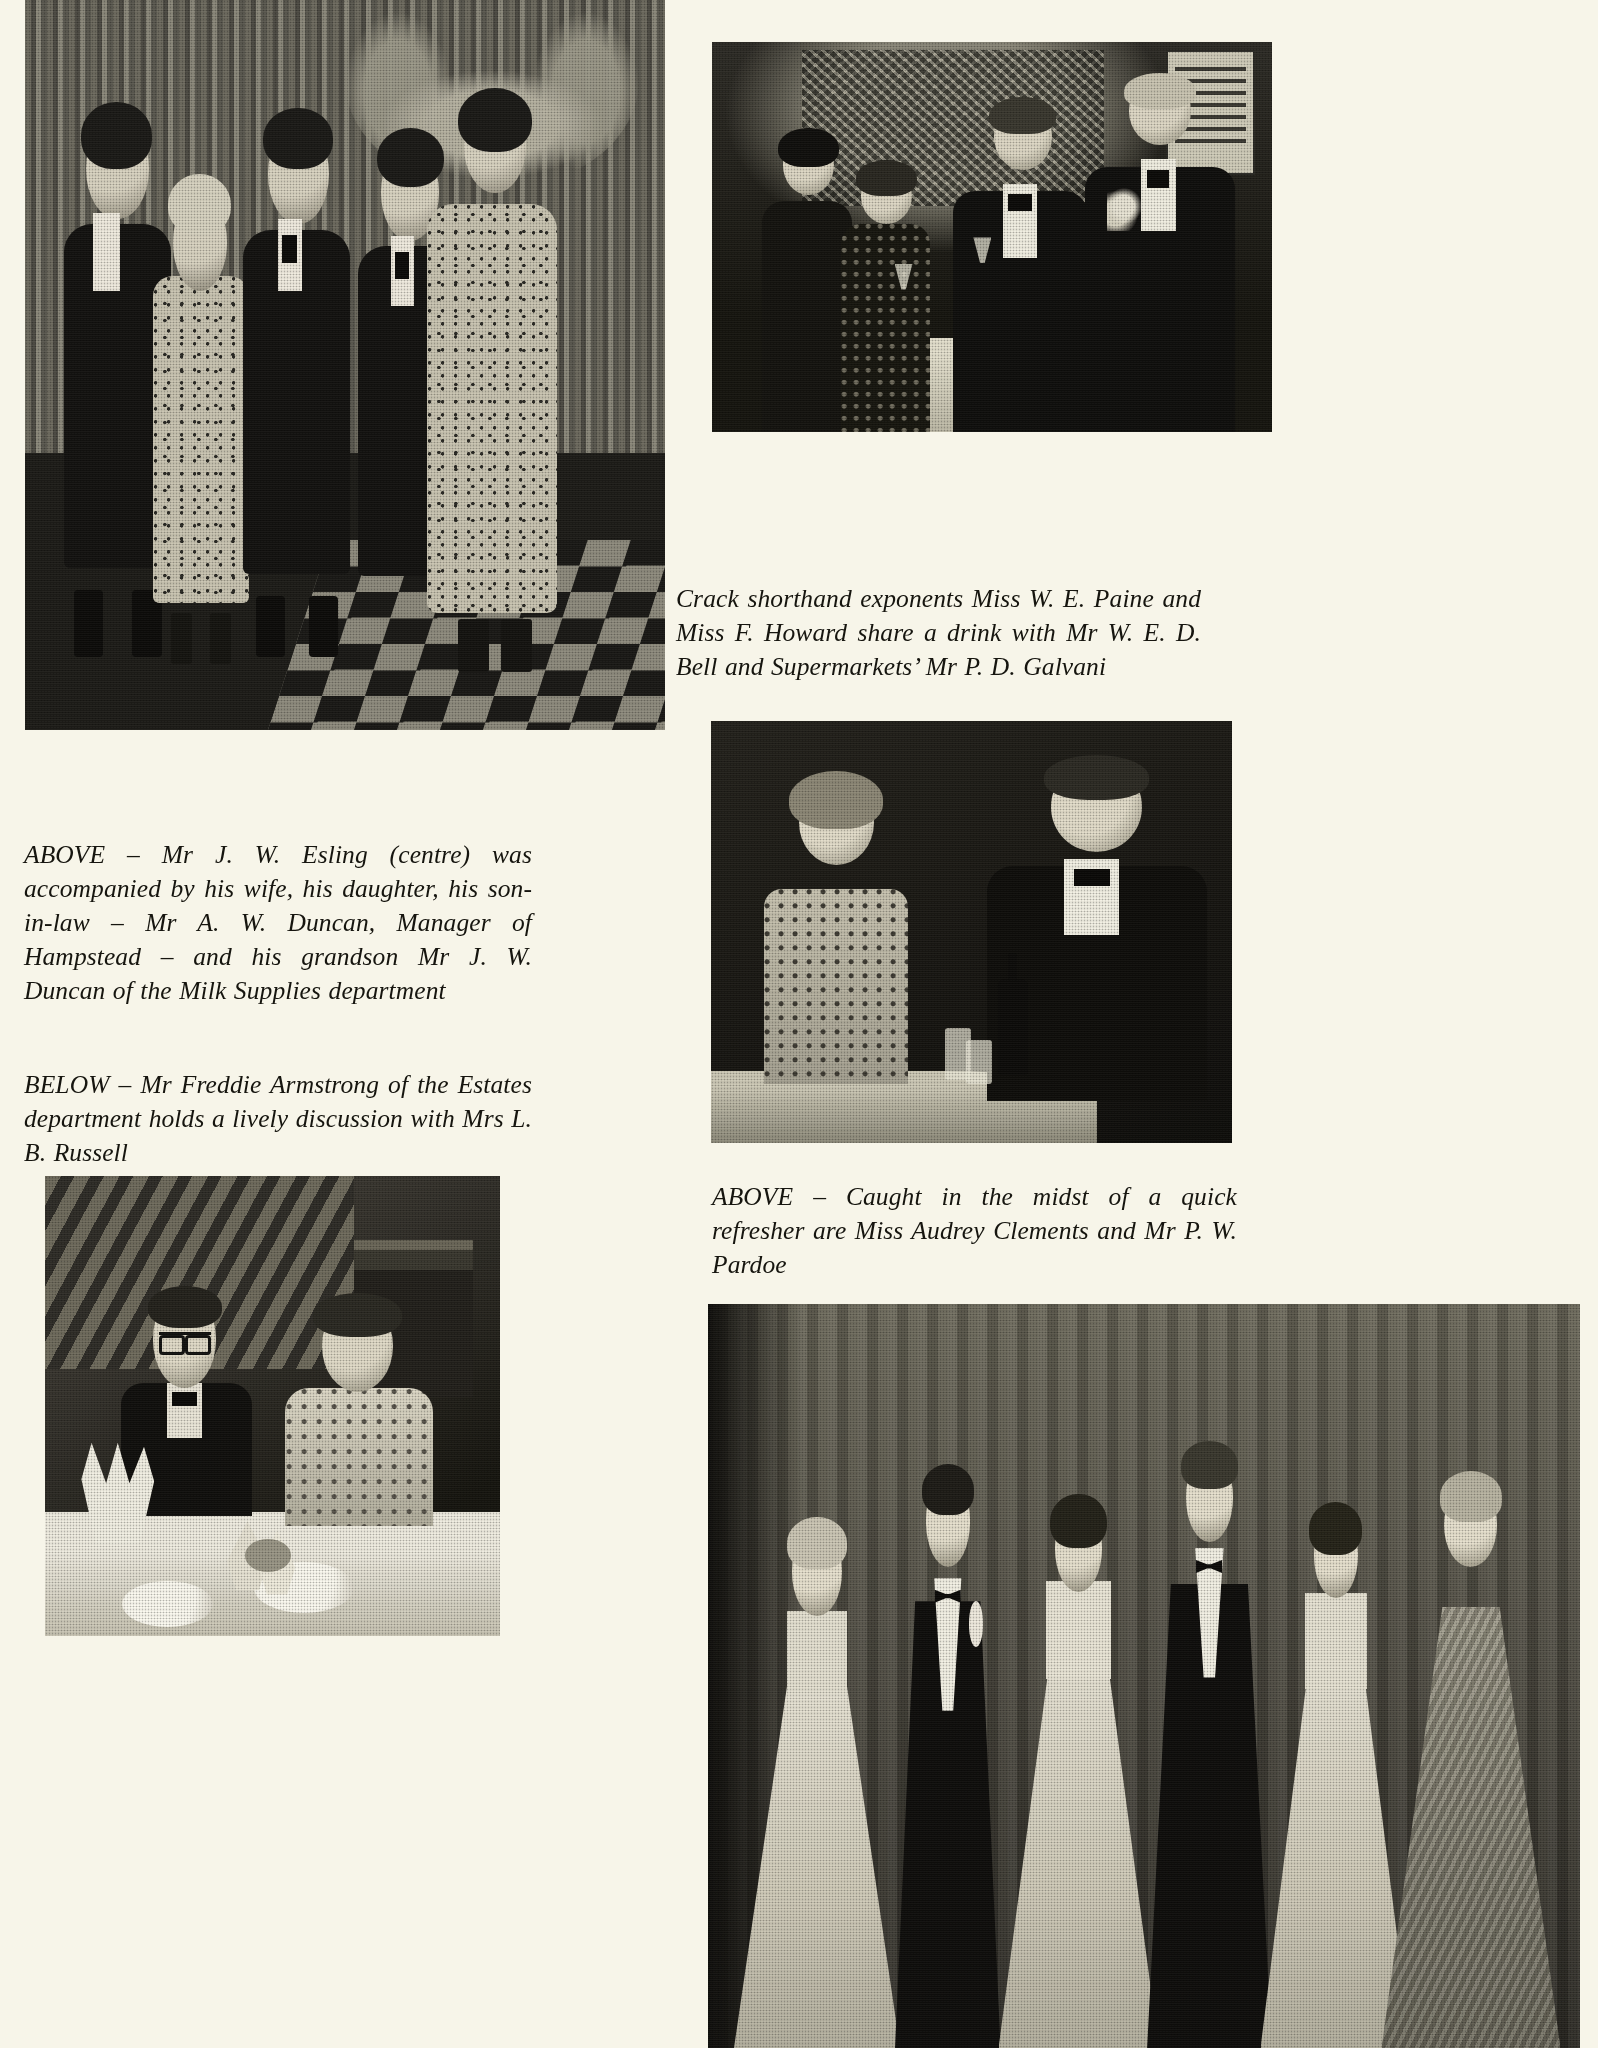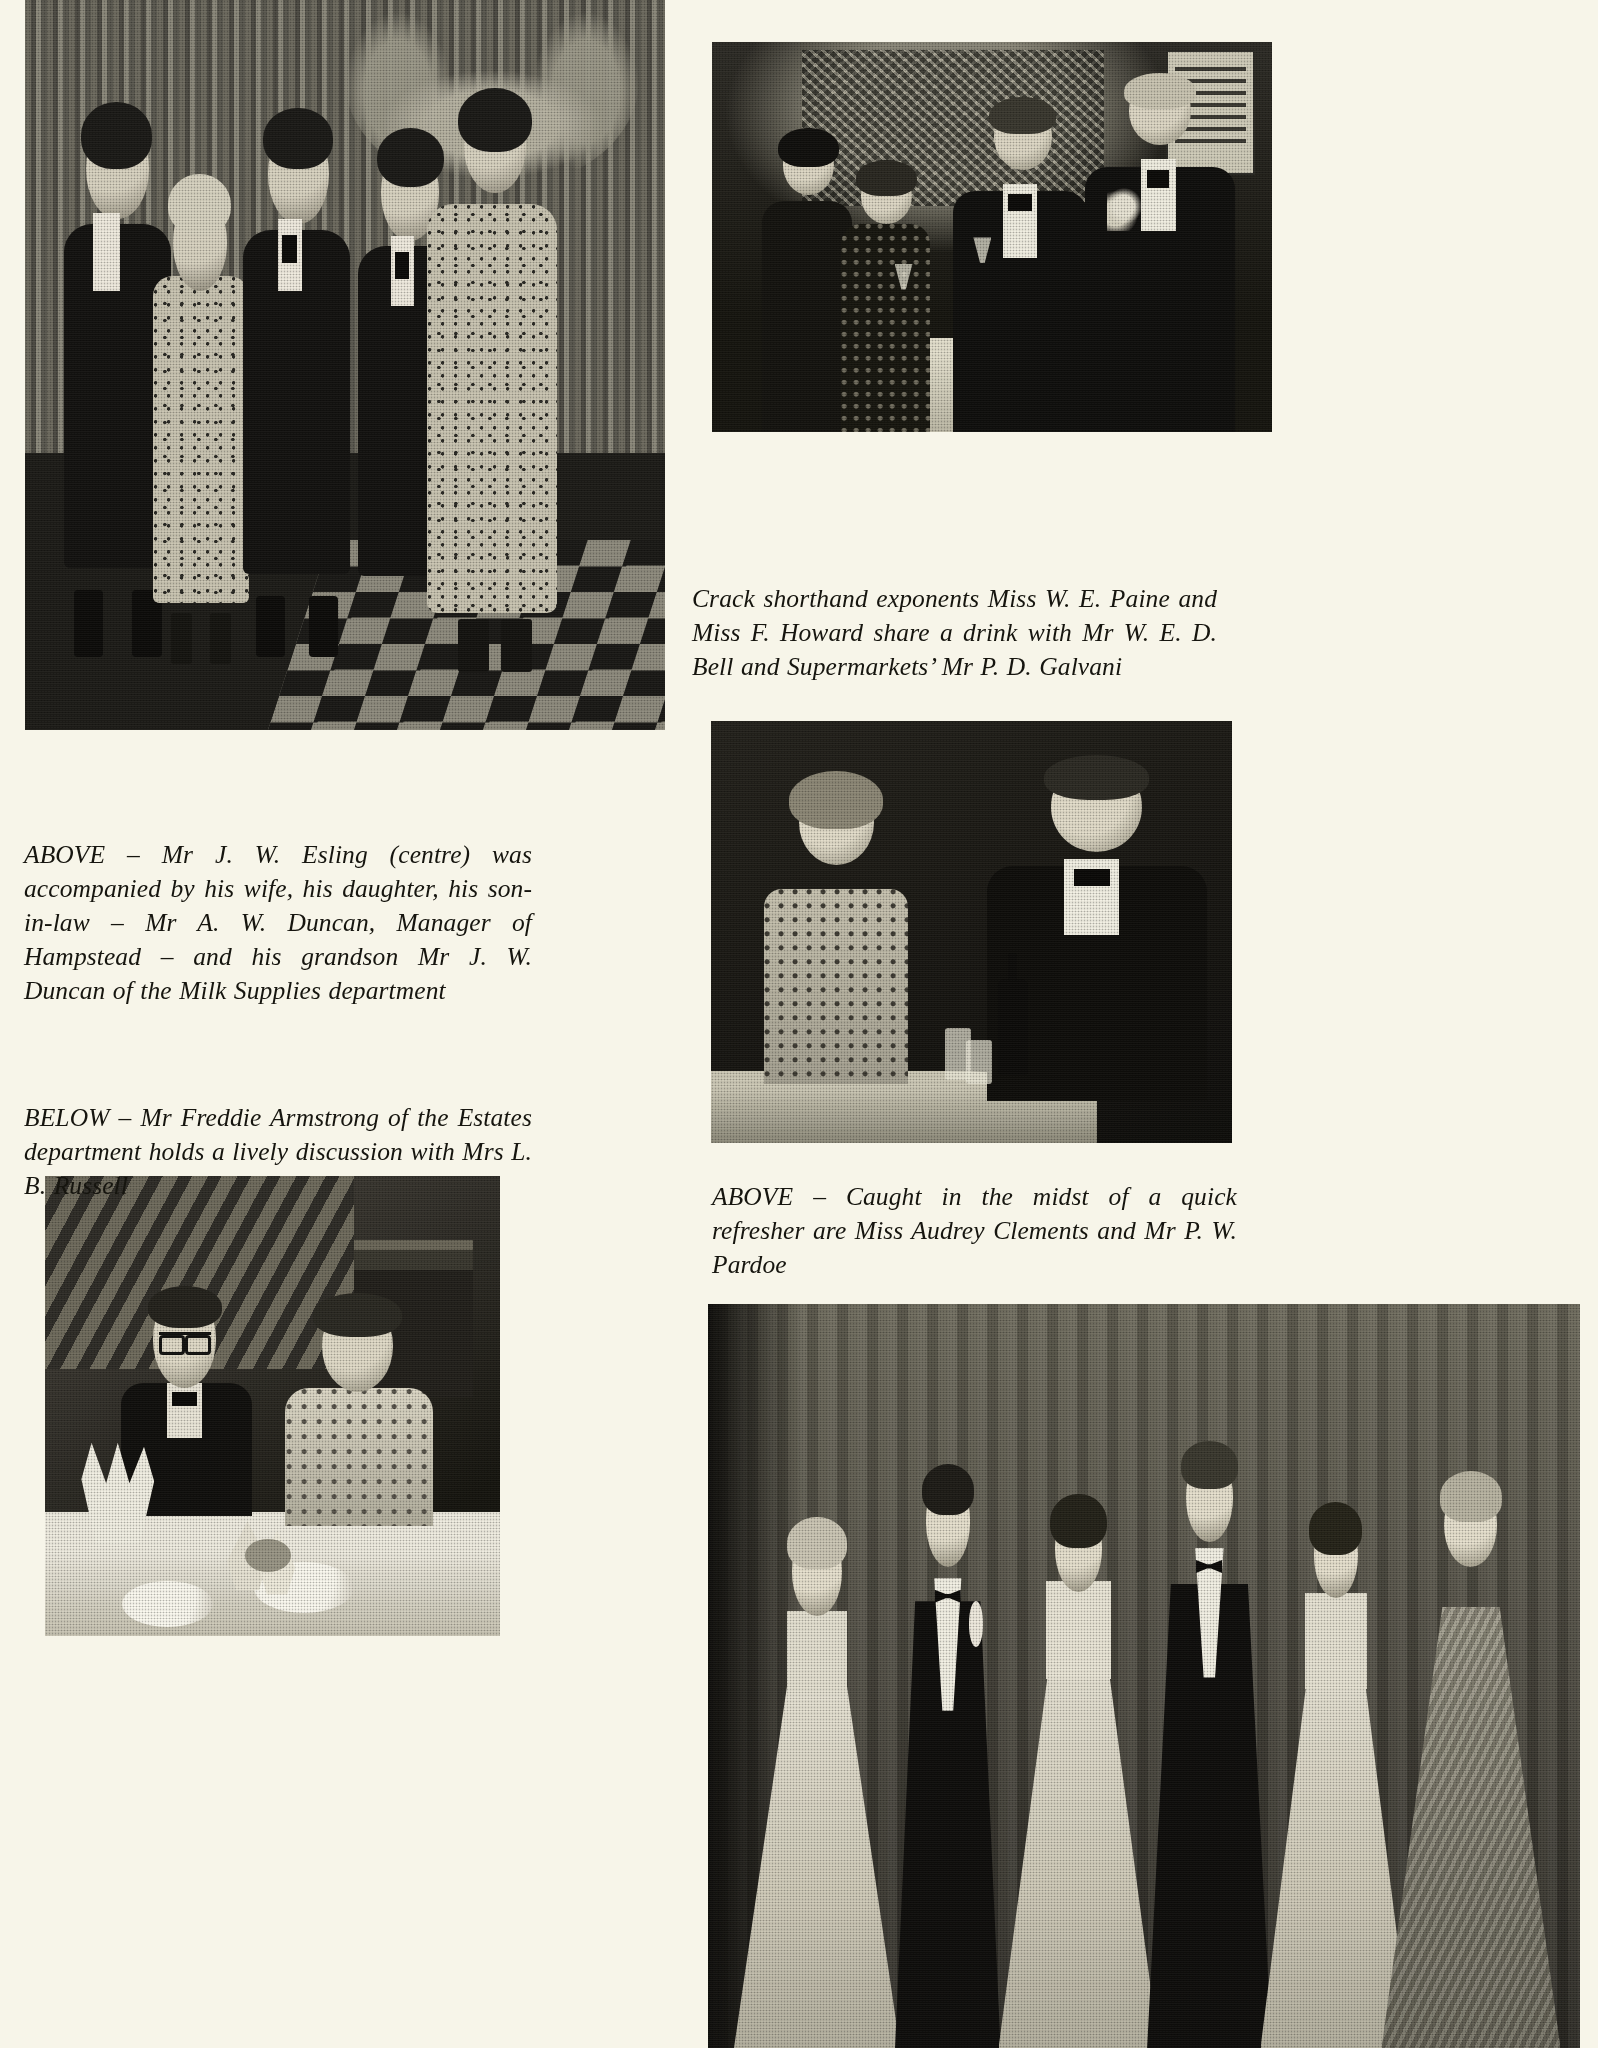--- a/index.html
+++ b/index.html
@@ -470,20 +470,20 @@
         <div class="hair" style="left:31%;top:-2%;width:38%;height:9%;background:#b9b4a2;"></div>
       </div>
 
       <div class="grainy"></div>
       <div class="halftone"></div>
     </div>
   </div>
 
   <div class="caption" id="cap-esling" style="left:24px;top:838px;width:508px;">ABOVE – Mr J. W. Esling (centre) was accompanied by his wife, his daughter, his son-in-law – Mr A. W. Duncan, Manager of Hampstead – and his grandson Mr J. W. Duncan of the Milk Supplies department</div>
 
-  <div class="caption" id="cap-armstrong" style="left:24px;top:1068px;width:508px;margin-top:33px;">BELOW – Mr Freddie Armstrong of the Estates department holds a lively discussion with Mrs L. B. Russell</div>
-
-  <div class="caption" id="cap-shorthand" style="left:692px;top:582px;width:525px;">Crack shorthand exponents Miss W. E. Paine and Miss F. Howard share a drink with Mr W. E. D. Bell and Supermarkets’ Mr P. D. Galvani</div>
+  <div class="caption" id="cap-armstrong" style="left:24px;top:1068px;width:508px;">BELOW – Mr Freddie Armstrong of the Estates department holds a lively discussion with Mrs L. B. Russell</div>
+
+  <div class="caption" id="cap-shorthand" style="left:676px;top:582px;width:525px;">Crack shorthand exponents Miss W. E. Paine and Miss F. Howard share a drink with Mr W. E. D. Bell and Supermarkets’ Mr P. D. Galvani</div>
 
   <div class="caption" id="cap-refresher" style="left:712px;top:1180px;width:525px;">ABOVE – Caught in the midst of a quick refresher are Miss Audrey Clements and Mr P. W. Pardoe</div>
 
 
 </div>
 
 </body></html>

